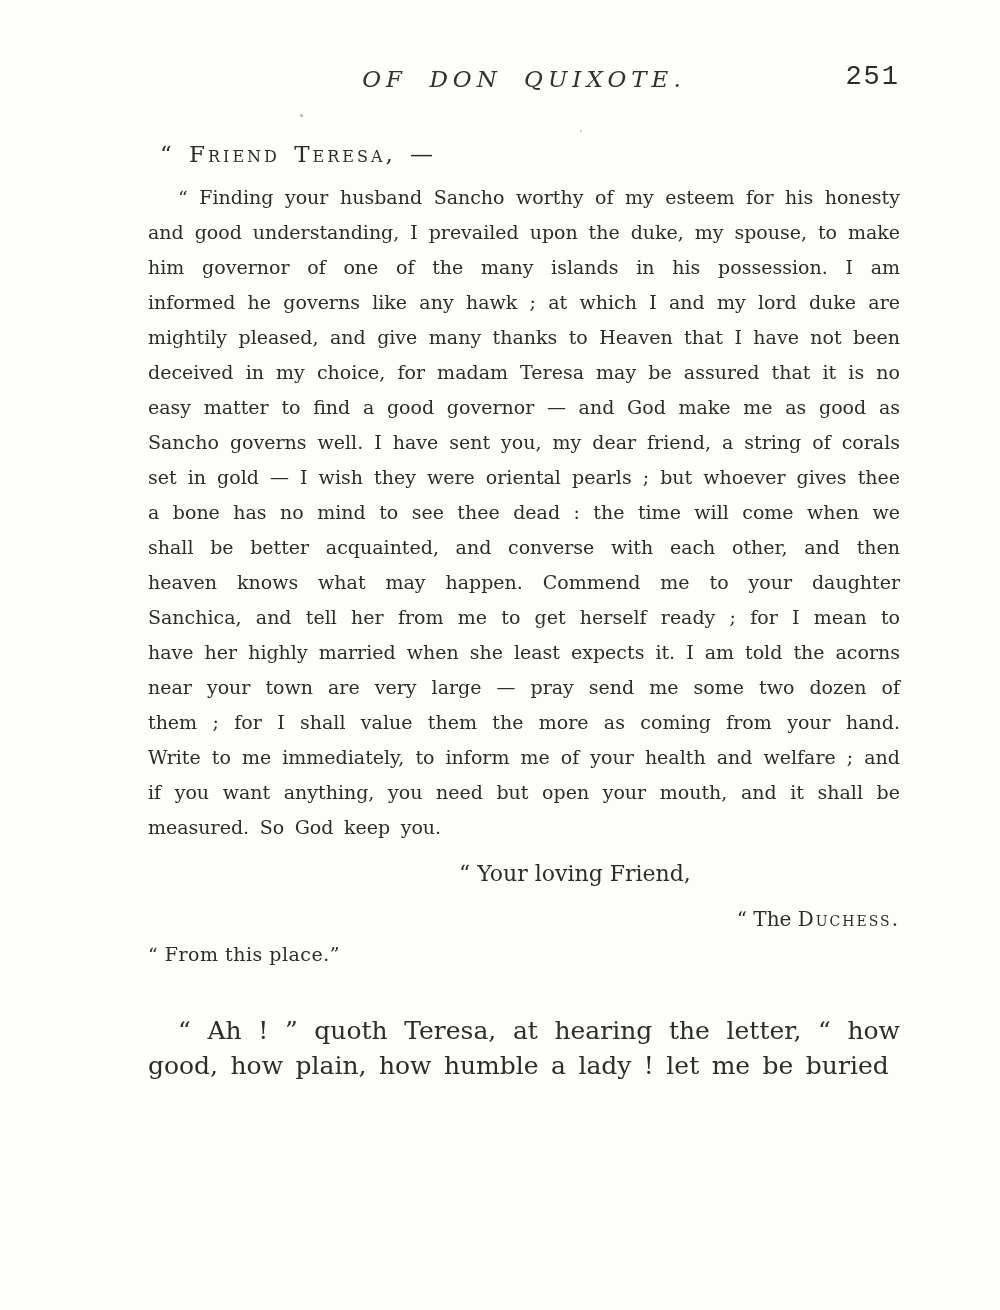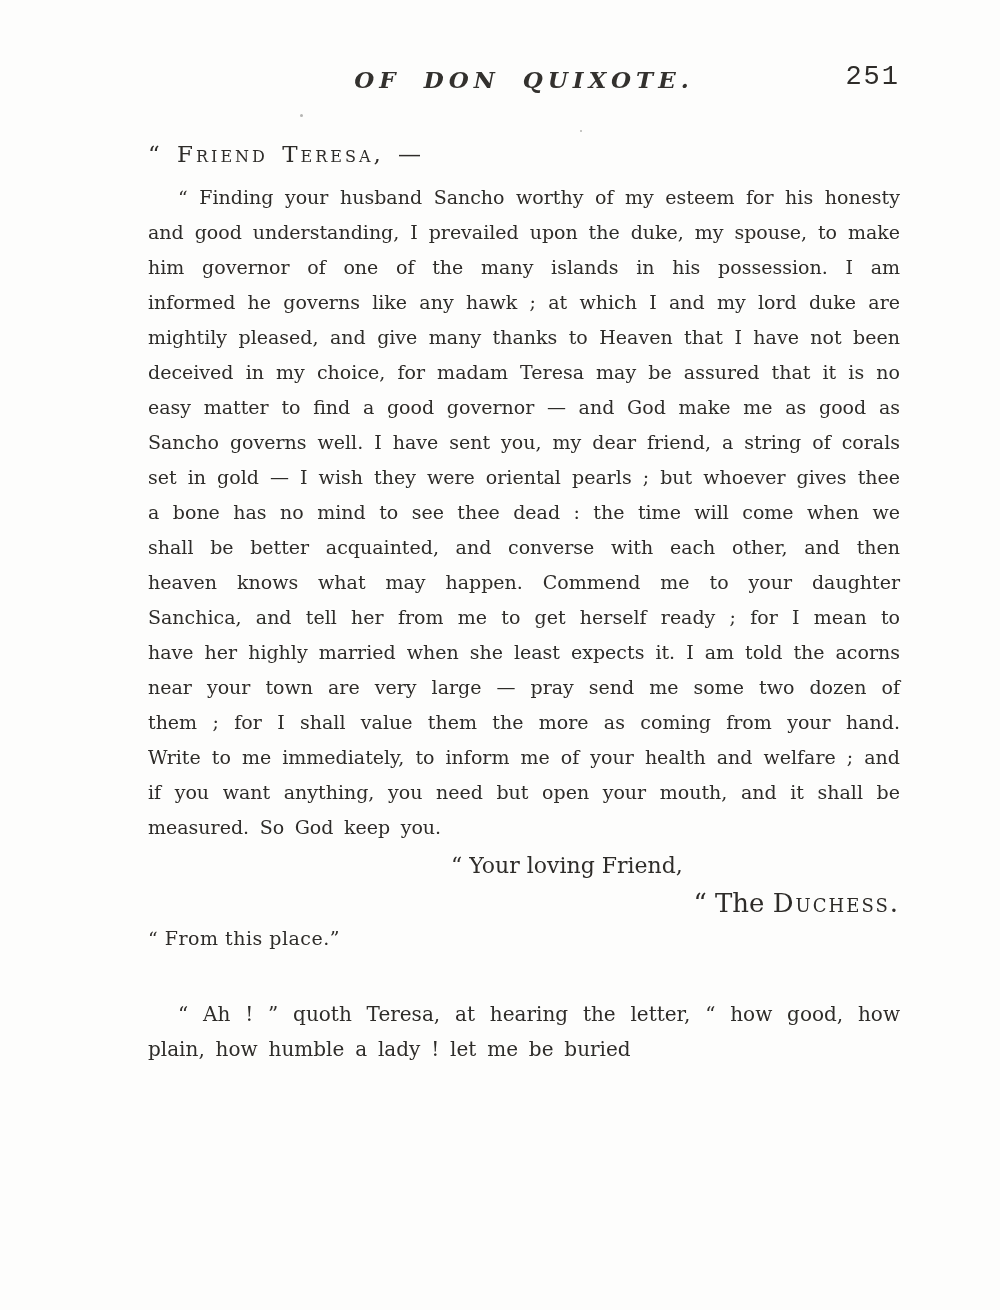--- a/index.html
+++ b/index.html
@@ -24,78 +24,77 @@
     height: 36px;
   }
   .running-title {
     display: block;
     text-align: center;
     font-style: italic;
     font-size: 23px;
     letter-spacing: 5px;
     word-spacing: 10px;
     color: #33312e;
-    font-weight: bold;
   }
   .page-number {
     position: absolute;
     right: 0;
     top: -4px;
     font-size: 27px;
     letter-spacing: 2px;
     font-style: normal;
     font-family: Liberation Mono, monospace;
   }
   .text-block {
     position: absolute;
     left: 148px;
     top: 136px;
     width: 752px;
   }
   .salutation {
-    margin: 0 0 8px 0;
+    margin: 0 0 8px 12px;
     font-size: 23px;
     line-height: 36px;
     font-variant: small-caps;
     letter-spacing: 3px;
     word-spacing: 4px;
   }
   .letter-body {
     margin: 0;
     font-size: 19px;
     line-height: 35px;
     text-align: justify;
     text-indent: 30px;
     word-spacing: 4.5px;
   }
   .signoff {
-    margin: 3px;
+    margin: 11px;
     font-size: 22px;
     line-height: 35px;
     padding-left: 300px;
   }
   .signature {
     margin: 0;
-    font-size: 26px;
+    font-size: 20px;
     line-height: 35px;
     text-align: right;
   }
   .smallcaps {
     font-variant: small-caps;
     letter-spacing: 2px;
   }
   .dateline {
     margin: 2px 0 0 0;
     font-size: 19px;
     line-height: 30px;
     letter-spacing: 0.5px;
   }
   .narrative {
     margin: 44px 0 0 0;
-    font-size: 20px;
+    font-size: 25px;
     line-height: 35px;
     text-align: justify;
     text-indent: 30px;
     word-spacing: 4.5px;
   }
   .speck {
     position: absolute;
     background: #7a7a76;
     border-radius: 50%;
     opacity: 0.55;

